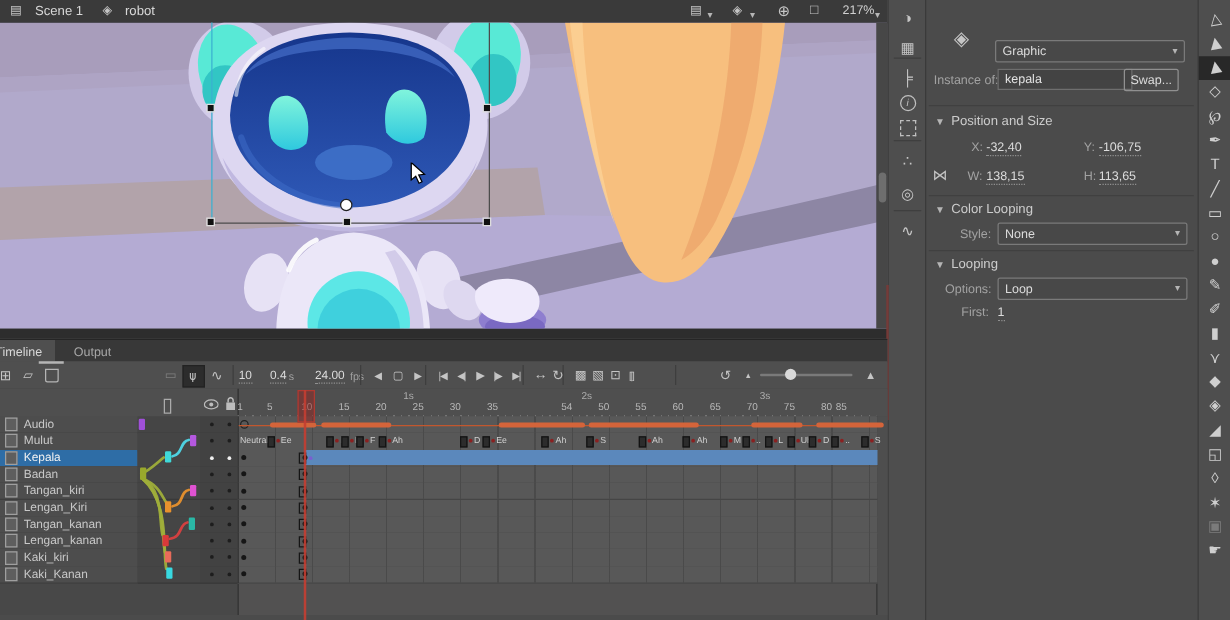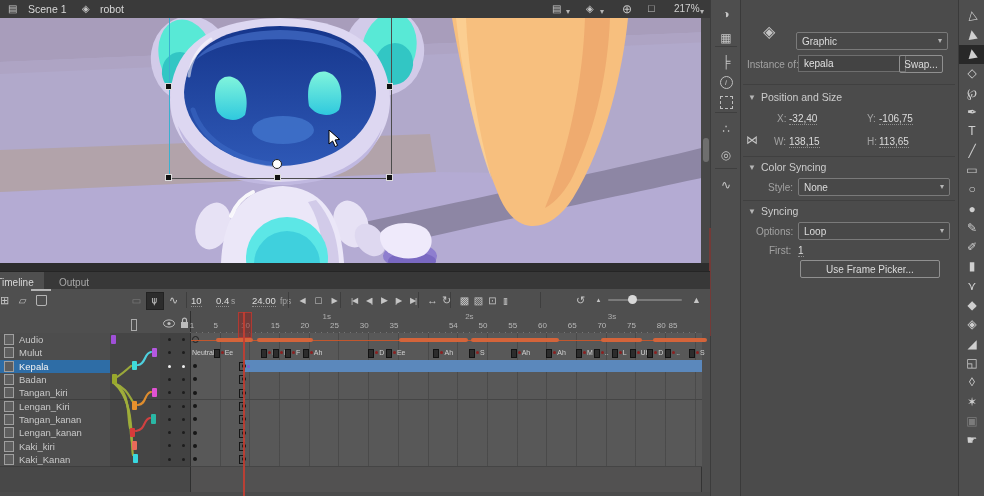--- a/index.html
+++ b/index.html
@@ -170,40 +170,37 @@
     <span class="abs lbl" style="left:126px;top:114px;">Y:</span>
     <span class="abs val" style="left:138px;top:114px;">-106,75</span>
     <span class="abs ic" style="left:5px;top:134px;font-size:12px;">⋈</span>
     <span class="abs lbl" style="left:33px;top:137px;">W:</span>
     <span class="abs val" style="left:48px;top:137px;">138,15</span>
     <span class="abs lbl" style="left:126px;top:137px;">H:</span>
     <span class="abs val" style="left:138px;top:137px;">113,65</span>
     <div class="abs" style="left:2px;top:156px;width:212px;height:1px;background:#404040;"></div>
 
     <span class="abs tri" style="left:7px;top:164px;">▼</span>
-    <span class="abs hdr" style="left:20px;top:162px;">Color Syncing</span>
+    <span class="abs hdr" style="left:20px;top:162px;">Color Looping</span>
     <span class="abs lbl" style="left:27px;top:183px;">Style:</span>
     <div class="dd" style="left:57px;top:178px;width:140px;height:16px;">
       <span>None</span>
         <span class="tri">▾</span>
     </div>
     <div class="abs" style="left:2px;top:200px;width:212px;height:1px;background:#404040;"></div>
 
     <span class="abs tri" style="left:7px;top:208px;">▼</span>
-    <span class="abs hdr" style="left:20px;top:206px;">Syncing</span>
+    <span class="abs hdr" style="left:20px;top:206px;">Looping</span>
     <span class="abs lbl" style="left:15px;top:227px;">Options:</span>
     <div class="dd" style="left:57px;top:222px;width:140px;height:16px;">
       <span>Loop</span>
         <span class="tri">▾</span>
     </div>
     <span class="abs lbl" style="left:28px;top:246px;">First:</span>
     <span class="abs val" style="left:57px;top:246px;">1</span>
-    <div class="btn" style="left:59px;top:260px;width:138px;height:16px;">
-      <span>Use Frame Picker...</span>
-    </div>
   </div>
 
   <div class="abs" id="tools" style="left:958px;top:0;width:26px;height:496px;background:#4e4e4e;border-left:1px solid #3a3a3a;">
       <div style="position: absolute; left: 0px; top: 6px; width: 26px; height: 19px; display: flex; align-items: center; justify-content: center; background: none;">
         <span style="position: static; color: rgb(207, 207, 207); font-size: 12px; line-height: 1; opacity: 1; transform: rotate(-100deg);">▷</span>
       </div>
       <div style="position: absolute; left: 0px; top: 25.3px; width: 26px; height: 19px; display: flex; align-items: center; justify-content: center; background: none;">
         <span style="position: static; color: rgb(207, 207, 207); font-size: 12px; line-height: 1; opacity: 1; transform: rotate(-100deg);">▶</span>
       </div>
       <div style="position: absolute; left: 0px; top: 44.6px; width: 26px; height: 19px; display: flex; align-items: center; justify-content: center; background: rgb(40, 40, 40);">

